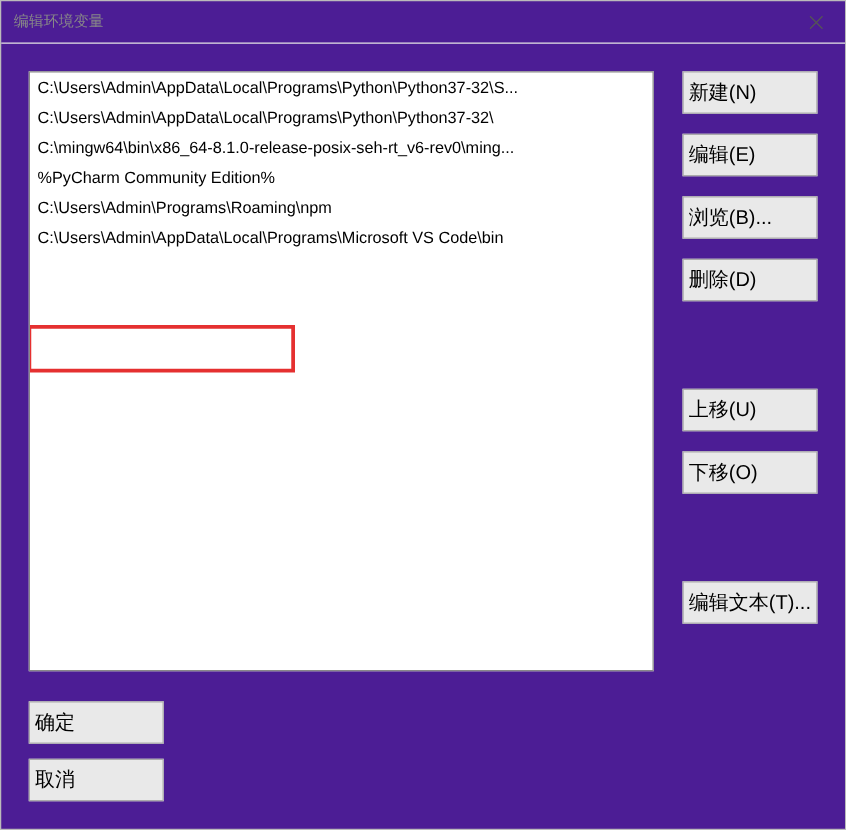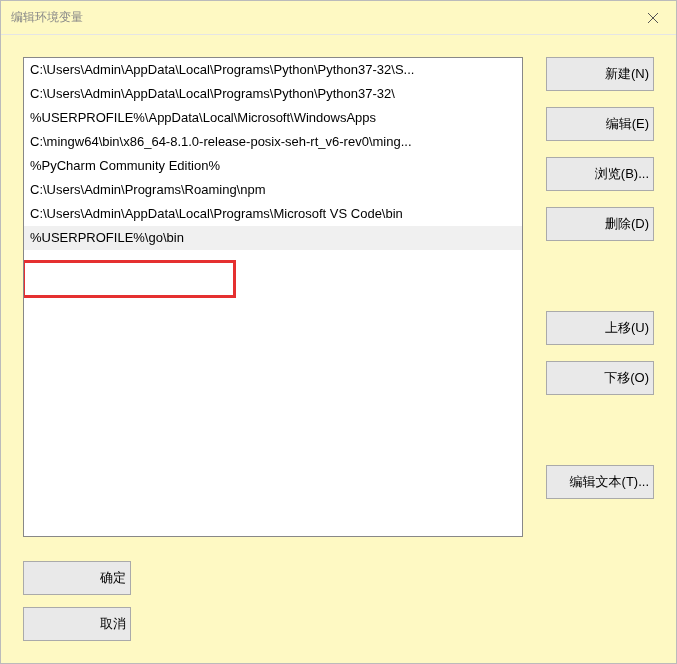--- a/index.html
+++ b/index.html
@@ -12,21 +12,21 @@
       font-size: 12px;
       background: #fff;
       width: 677px;
       height: 664px;
       overflow: hidden;
     }
     .dialog {
       width: 677px;
       height: 664px;
       border: 1px solid #bbb;
-      background: #fef9c3;
+      background: #4c1d95;
       display: flex;
       flex-direction: column;
     }
     .titlebar {
       height: 34px;
       display: flex;
       align-items: center;
       justify-content: space-between;
       padding: 0 0 0 10px;
       border-bottom: 1px solid #e5e5e5;
@@ -88,24 +88,24 @@
       gap: 16px;
     }
     .side-buttons .spacer {
       height: 38px;
     }
     .btn {
       height: 34px;
       border: 1px solid #aaa;
       background: #e9e9e9;
       color: #000;
-      font-size: 13px;
+      font-size: 16px;
       font-family: inherit;
       cursor: pointer;
-      text-align: right;
+      text-align: left;
       padding: 0 4px;
     }
     .footer {
       display: flex;
       justify-content: flex-end;
       gap: 12px;
       padding: 14px 22px 22px 22px;
       flex-direction: column;
     }
     .footer .btn {
@@ -123,26 +123,24 @@
         <line x1="1" y1="1" x2="11" y2="11"></line>
         <line x1="11" y1="1" x2="1" y2="11"></line>
       </svg>
     </div>
   </div>
 
   <div class="content">
     <div class="listbox" id="listbox">
         <div class="list-item">C:\Users\Admin\AppData\Local\Programs\Python\Python37-32\S...</div>
         <div class="list-item">C:\Users\Admin\AppData\Local\Programs\Python\Python37-32\</div>
-        <div class="list-item">%USERPROFILE%\AppData\Local\Microsoft\WindowsApps</div>
         <div class="list-item">C:\mingw64\bin\x86_64-8.1.0-release-posix-seh-rt_v6-rev0\ming...</div>
         <div class="list-item">%PyCharm Community Edition%</div>
         <div class="list-item">C:\Users\Admin\Programs\Roaming\npm</div>
         <div class="list-item">C:\Users\Admin\AppData\Local\Programs\Microsoft VS Code\bin</div>
-        <div class="list-item selected">%USERPROFILE%\go\bin</div>
         <div class="highlight-box" style="left: -2px; top: 202px; width: 214px; height: 38px;"></div>
       </div>
     <div class="side-buttons">
       <button class="btn">新建(N)</button>
       <button class="btn">编辑(E)</button>
       <button class="btn">浏览(B)...</button>
       <button class="btn">删除(D)</button>
       <div class="spacer"></div>
       <button class="btn">上移(U)</button>
       <button class="btn">下移(O)</button>

